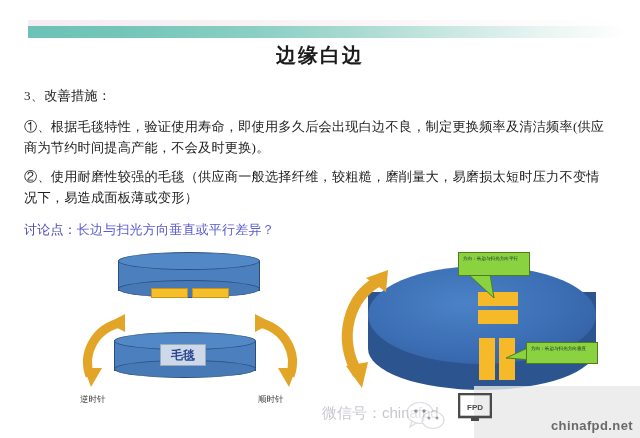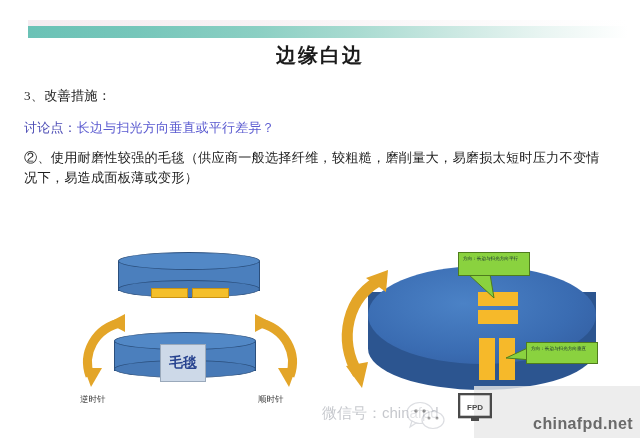--- a/index.html
+++ b/index.html
@@ -159,28 +159,28 @@
   }
   #strip-a { left: 79px; top: 44px; width: 37px; }
   #strip-b { left: 120px; top: 44px; width: 37px; }
 
   
   .felt-label {
     position: absolute;
     left: 88px;
     top: 100px;
     width: 46px;
-    height: 38px;
+    height: 22px;
     background: #cdd9e8;
     border: 1px solid #9aa9bb;
     box-sizing: border-box;
     display: flex;
     align-items: center;
     justify-content: center;
-    font-size: 14px;
+    font-size: 12px;
     color: #27438f;
     font-weight: 700;
     z-index: 6;
     font-family: "Liberation Sans", sans-serif;
   }
 
   
   .rot-arrow {
     position: absolute;
     width: 56px;
@@ -309,21 +309,21 @@
     font-size: 17px;
     font-weight: 700;
     color: #3c3c3c;
     letter-spacing: 0px;
     font-family: "Liberation Sans", sans-serif;
   }
   .wm-en {
     position: absolute;
     right: 7px;
     bottom: 5px;
-    font-size: 16px;
+    font-size: 13px;
     font-weight: 700;
     color: #6a6a6a;
     letter-spacing: .4px;
     font-family: "Liberation Sans", sans-serif;
     margin-top: 39px;
   }
   .wm-fpd {
     position: absolute;
     left: 14px;
     top: 9px;
@@ -356,22 +356,23 @@
 
 <div id="slide">
 
   <div class="accent-bar-glow"></div>
   <div class="accent-bar"></div>
 
   <div class="slide-title">边缘白边</div>
 
   <div class="body-text">
     <p class="para lead">3、改善措施：</p>
+    <p class="para">①、根据毛毯特性，验证使用寿命，即使用多久后会出现白边不良，制定更换频率及清洁频率(供应商为节约时间提高产能，不会及时更换)。</p>
+    <p class="para">②、使用耐磨性较强的毛毯（供应商一般选择纤维，较粗糙，磨削量大，易磨损太短时压力不变情况下，易造成面板薄或变形）</p>
     <p class="para discuss"><span>讨论点：</span><span class="hl">长边与扫光方向垂直或平行差异？</span></p>
-    <p class="para">②、使用耐磨性较强的毛毯（供应商一般选择纤维，较粗糙，磨削量大，易磨损太短时压力不变情况下，易造成面板薄或变形）</p>
   </div>
 
   <div class="figures">
 
     <div class="fig-left">
 
       <div class="cyl" id="cyl-upper">
         <div class="cyl-body"></div>
         <div class="cyl-top"></div>
         <div class="cyl-bottom"></div>

